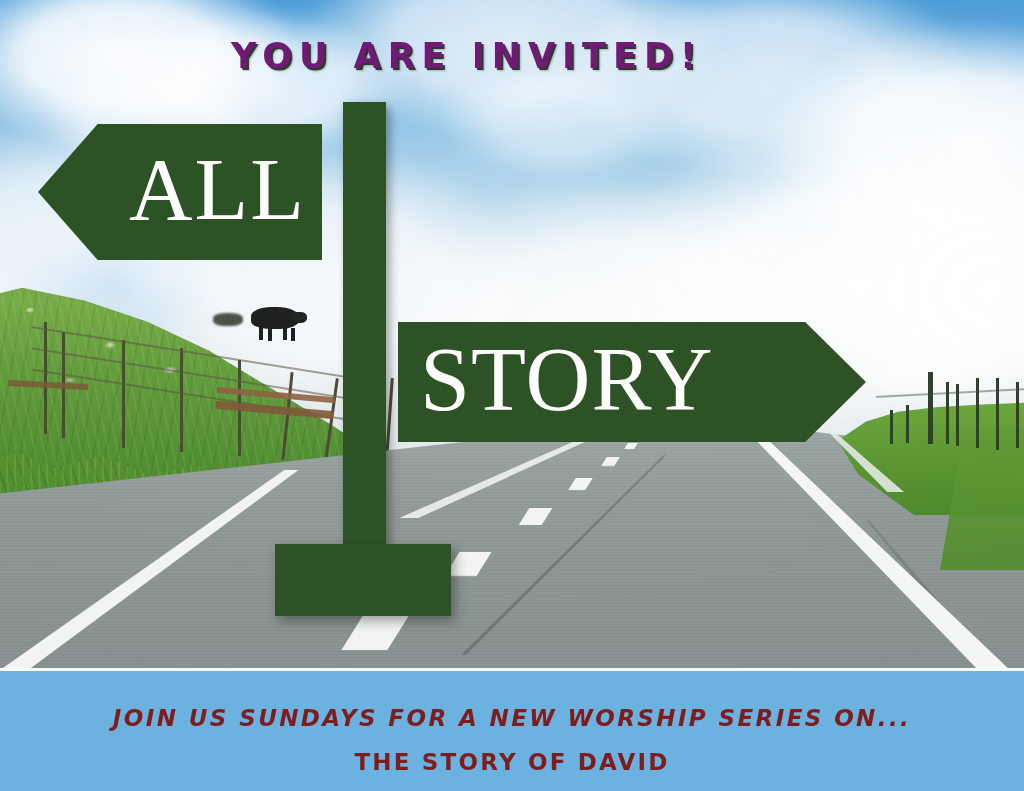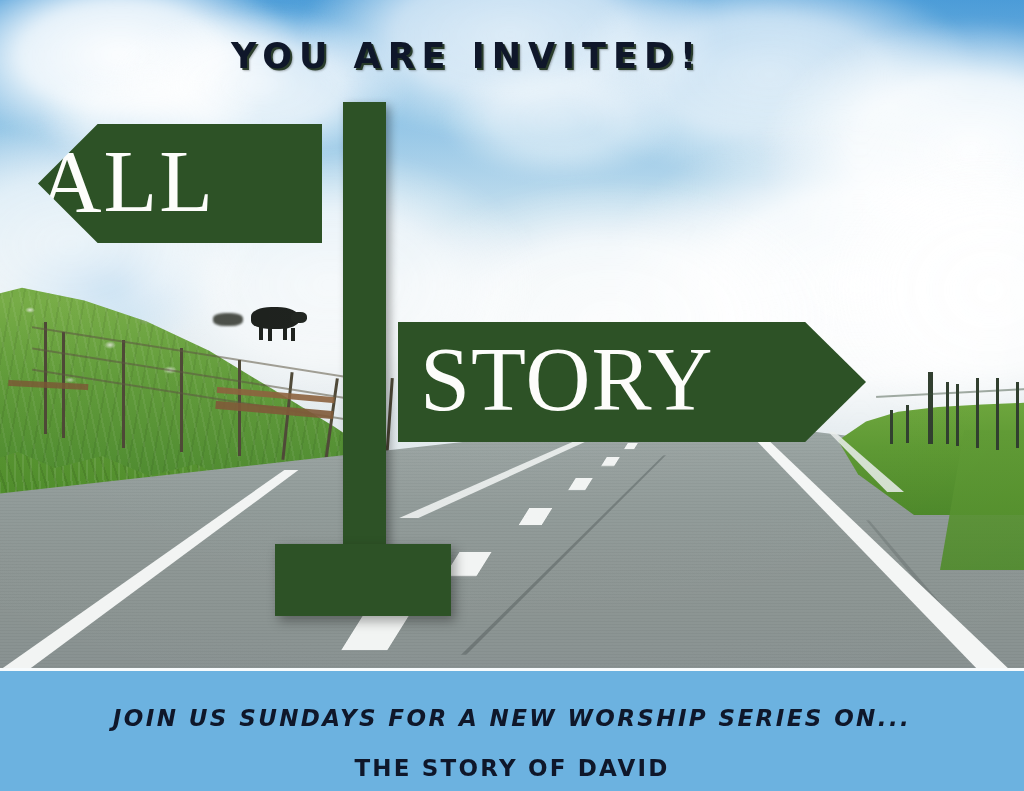--- a/index.html
+++ b/index.html
@@ -331,21 +331,21 @@
     left: 0;
     top: 36px;
     width: 1024px;
     text-align: center;
     padding-right: 90px;
     box-sizing: border-box;
     font-family: "DejaVu Sans", sans-serif;
     font-weight: bold;
     font-size: 35px;
     letter-spacing: 7px;
-    color: #0f172a;
+    color: #701a75;
     text-shadow: 2px 2px 0 rgba(20,40,18,0.85), 3px 3px 2px rgba(0,0,0,0.25);
     white-space: nowrap;
   }
 
   
   .sign-green { background: #2d5226; }
 
   .post {
     position: absolute;
     left: 343px; top: 102px;
@@ -368,22 +368,23 @@
   .sign .sign-text {
     font-family: "Liberation Serif", "DejaVu Serif", serif;
     color: #fdfdfb;
     line-height: 1;
     white-space: nowrap;
   }
 
   
   .sign-all {
     left: 38px; top: 124px;
-    width: 284px; height: 119px;
+    width: 284px; height: 136px;
     clip-path: polygon(100% 0%, 100% 100%, 21% 100%, 0% 50%, 21% 0%);
+    justify-content: flex-end;
   }
   .sign-all .sign-text {
     font-size: 88px;
     letter-spacing: 2px;
     padding-right: 16px;
     margin-top: -4px;
   }
 
   
   .sign-are {
@@ -416,37 +417,37 @@
   
   .banner {
     position: absolute;
     left: 0; bottom: 0;
     width: 1024px;
     height: 123px;
     background: #6cb2e0;
     border-top: 3px solid #f7fbfd;
     box-sizing: border-box;
     text-align: center;
-    color: #0f172a;
+    color: #7f1d1d;
   }
   .banner-line1 {
     font-family: "DejaVu Sans", sans-serif;
     font-weight: bold;
     font-style: italic;
     font-size: 23px;
     letter-spacing: 2.4px;
     margin-top: 34px;
     white-space: nowrap;
   }
   .banner-line2 {
     font-family: "DejaVu Sans", sans-serif;
     font-weight: bold;
     font-size: 23px;
     letter-spacing: 2.2px;
-    margin-top: 24px;
+    margin-top: 18px;
     white-space: nowrap;
   }
 </style>
 </head>
 <body>
 
 <div id="poster">
 
   <div class="photo">
 

